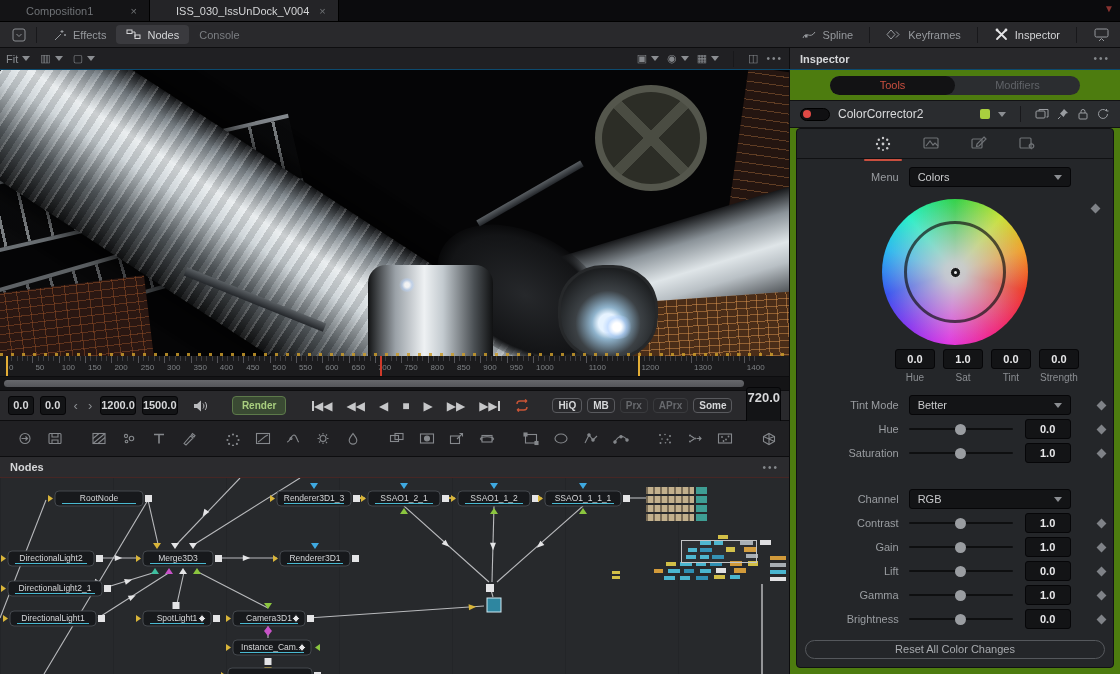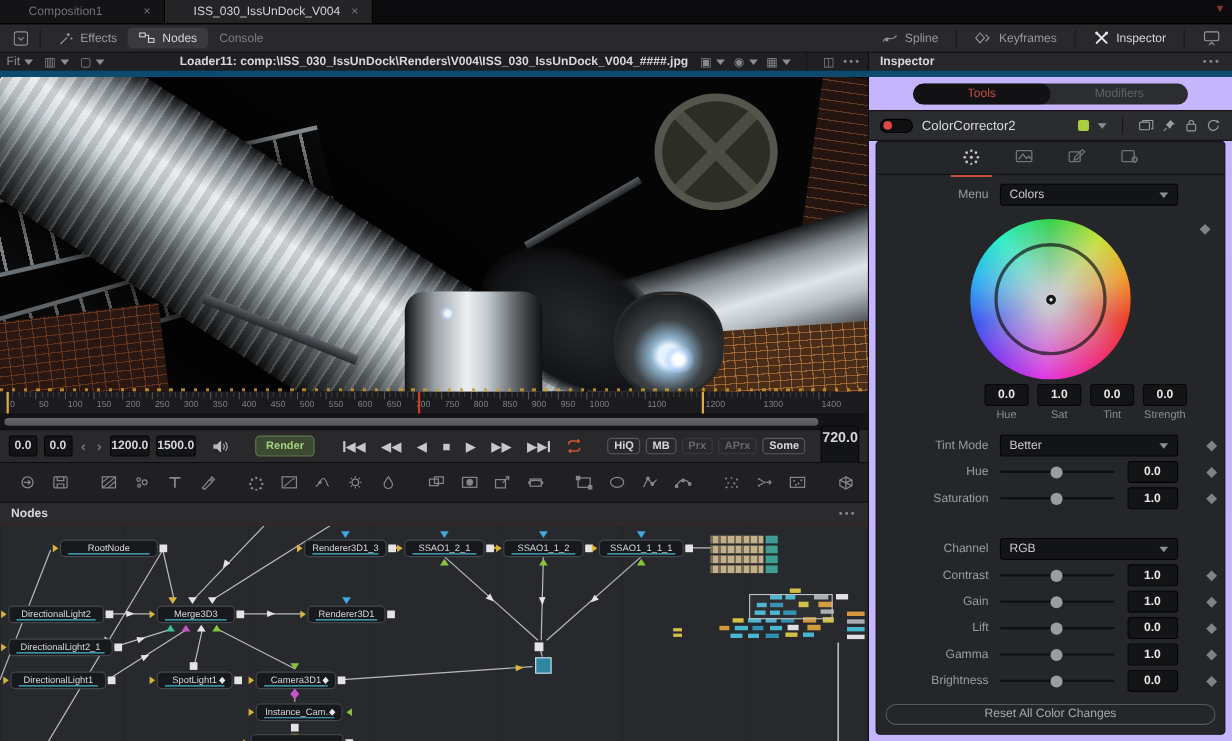--- a/index.html
+++ b/index.html
@@ -19,21 +19,21 @@
   .tbtn { display:flex; align-items:center; gap:6px; padding:3px 10px; border-radius:4px; color:#96999d; white-space:nowrap; }
   .tbtn.bright { color:#d3d4d6; }
   .tbtn.active { background:#3a3a3e; color:#d3d4d6; }
   .tb-sep { width:1px; height:16px; background:#18181b; margin:0 6px; }
   .sq-drop { display:flex; align-items:center; gap:4px; margin-left:8px; padding:2px 4px; }
   .chev { width:0; height:0; border-left:4px solid transparent; border-right:4px solid transparent; border-top:5px solid #8b8e92; display:inline-block; }
   .spacer { flex:1; }
   svg.ic { display:block; }
 
   
-  .headrow { height:22px; display:flex; border-bottom:6px solid #0c4a6e; }
+  .headrow { height:22px; display:flex; border-bottom:1px solid #0c4a6e; }
   .viewer-head { position:relative; width:790px; background:#202023; border-right:1px solid #0d0d0f; display:flex; align-items:center; padding:0 6px; }
   .vh-item { display:flex; align-items:center; gap:4px; color:#8b8e92; margin-right:10px; font-size:11px; }
   .vh-title { position:absolute; left:0; right:0; text-align:center; color:#d6d7d9; font-weight:bold; font-size:11px; pointer-events:none; }
   .vh-right { margin-left:auto; display:flex; align-items:center; gap:8px; z-index:2; }
   .glyph { color:#85888c; font-size:11px; }
   .dots { color:#85888c; font-size:10px; letter-spacing:2px; }
   .insp-head { flex:1; background:#28282b; display:flex; align-items:center; padding:0 10px; }
   .insp-head b { color:#d6d7d9; font-size:11px; }
 
   
@@ -98,21 +98,21 @@
   
   .nodes-head { height:21px; background:#2b2b2e; border-bottom:1px solid #472624; display:flex; align-items:center; padding:0 10px; }
   .nodes-head b { color:#d6d7d9; font-size:11px; }
   .graph { position:relative; flex:1; background:#27292c;
     background-image:repeating-linear-gradient(90deg, rgba(0,0,0,.10) 0 1px, transparent 1px 113px); overflow:hidden; }
   .graph svg { position:absolute; left:0; top:0; }
   .mm { position:absolute; }
   .mm-view { position:absolute; border:1px solid #c3c4c6; background:rgba(255,255,255,.03); }
 
   
-  .inspector { flex:1; background:#c4b5fd; display:flex; flex-direction:column; overflow:hidden; }
+  .inspector { flex:1; background:#4d7c0f; display:flex; flex-direction:column; overflow:hidden; }
   .pillrow { display:flex; justify-content:center; padding:6px 0 5px; }
   .pillwrap { display:flex; background:#2b2d30; border-radius:10px; overflow:hidden; width:250px; height:19px; }
   .pill { flex:1; text-align:center; line-height:19px; font-size:11px; color:#606368; }
   .pill.active { background:#121214; color:#c94f3f; border-radius:10px; }
   .node-head { height:28px; display:flex; align-items:center; gap:8px; padding:0 10px; background:#2a2c2f; border-top:1px solid #121214; border-bottom:1px solid #121214; }
   .toggle { width:30px; height:13px; border-radius:7px; background:#101012; border:1px solid #000; position:relative; }
   .toggle i { position:absolute; left:2px; top:1.5px; width:8px; height:8px; border-radius:50%; background:#e04945; display:block; }
   .nname { color:#d8d9db; font-size:12px; }
   .grnsq { width:10px; height:10px; border-radius:2px; background:#a9cf3f; }
   .nh-ic { color:#9a9da1; display:flex; align-items:center; }
@@ -234,21 +234,20 @@
           <span class="chev"></span>
         </span>
       <span class="vh-item">
           <span class="glyph">▥</span>
           <span class="chev"></span>
         </span>
       <span class="vh-item">
           <span class="glyph">▢</span>
           <span class="chev"></span>
         </span>
-      <span class="vh-title">Loader11: comp:\ISS_030_IssUnDock\Renders\V004\ISS_030_IssUnDock_V004_####.jpg</span>
       <span class="vh-right">
         <span class="vh-item" style="margin-right:0;">
             <span class="glyph">▣</span>
             <span class="chev"></span>
           </span>
         <span class="vh-item" style="margin-right:0;">
             <span class="glyph">◉</span>
             <span class="chev"></span>
           </span>
         <span class="vh-item" style="margin-right:0;">

